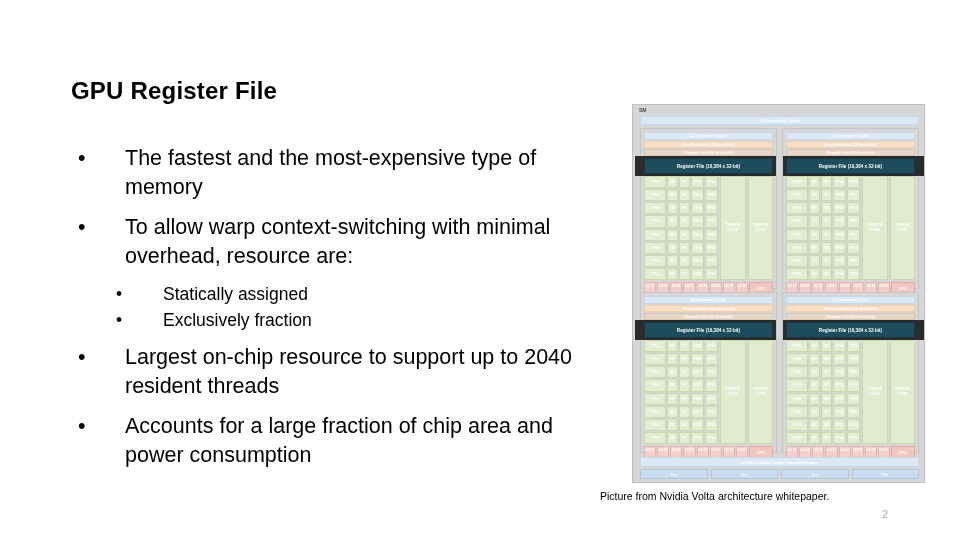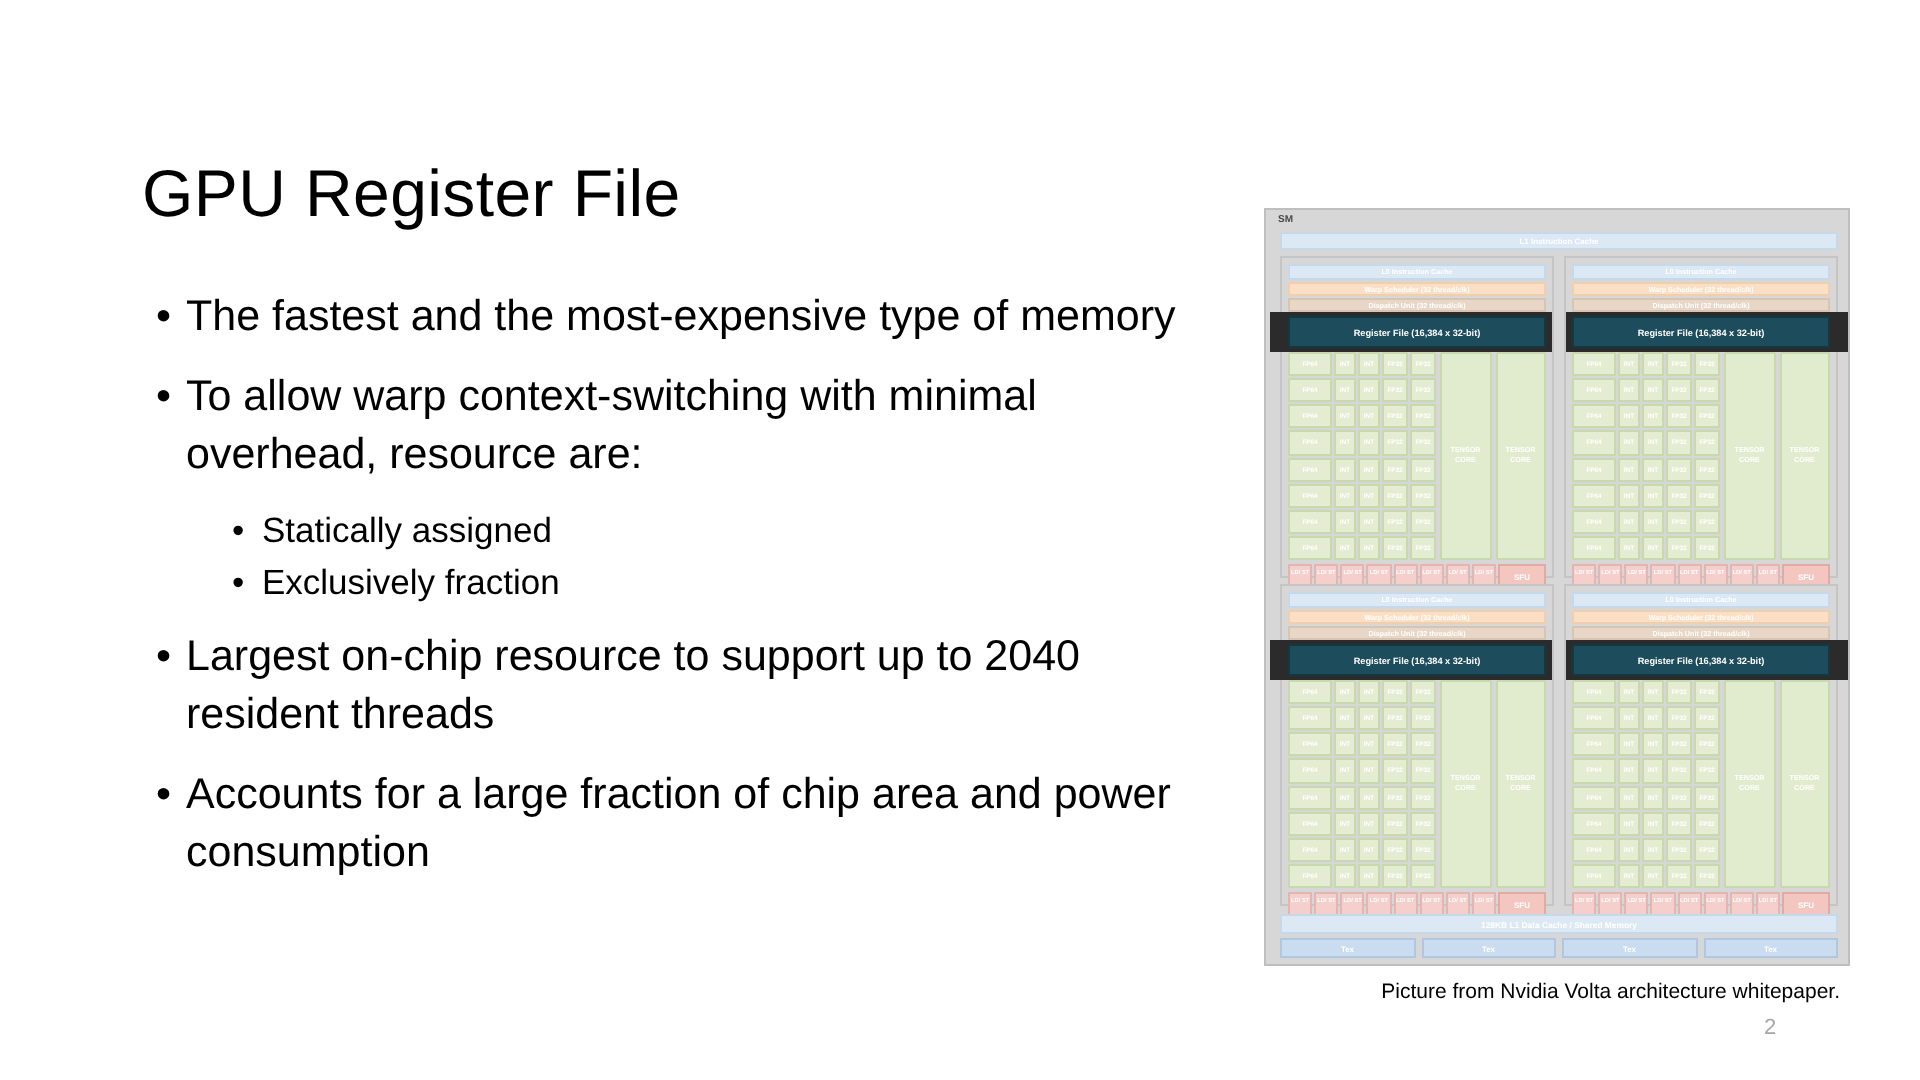--- a/index.html
+++ b/index.html
@@ -23,23 +23,23 @@
     height: 540px;
     background: #ffffff;
   }
 
   
   #slide-title {
     position: absolute;
     left: 71px;
     top: 55px;
     width: 560px;
-    font-size: 33px;
+    font-size: 24px;
     line-height: 40px;
-    font-weight: 400;
+    font-weight: 700;
     color: #000000;
     letter-spacing: 0.2px;
     white-space: nowrap;
   }
 
   
   #body-list {
     position: absolute;
     left: 71px;
     top: 144px;
@@ -66,21 +66,21 @@
     left: 7px;
     top: 0;
     font-size: 21.5px;
     line-height: 29px;
   }
   .bullet.lvl2 .dot {
     left: 45px;
     font-size: 17.5px;
     line-height: 24px;
   }
-  .bullet .txt { display: block; }
+  .bullet .txt { display: block; margin-left: 32px; }
   .grp-gap { height: 9px; }
 
   
   #figure {
     position: absolute;
     left: 632px;
     top: 104px;
     width: 293px;
     height: 379px;
   }
@@ -306,21 +306,21 @@
     font-weight: bold;
     overflow: hidden;
   }
 
   
   #caption {
     position: absolute;
     left: 600px;
     top: 490px;
     width: 320px;
-    text-align: right;
+    text-align: left;
     font-size: 10.5px;
     line-height: 13px;
     color: #000000;
   }
   #page-number {
     position: absolute;
     left: 855px;
     top: 507px;
     width: 60px;
     text-align: center;

